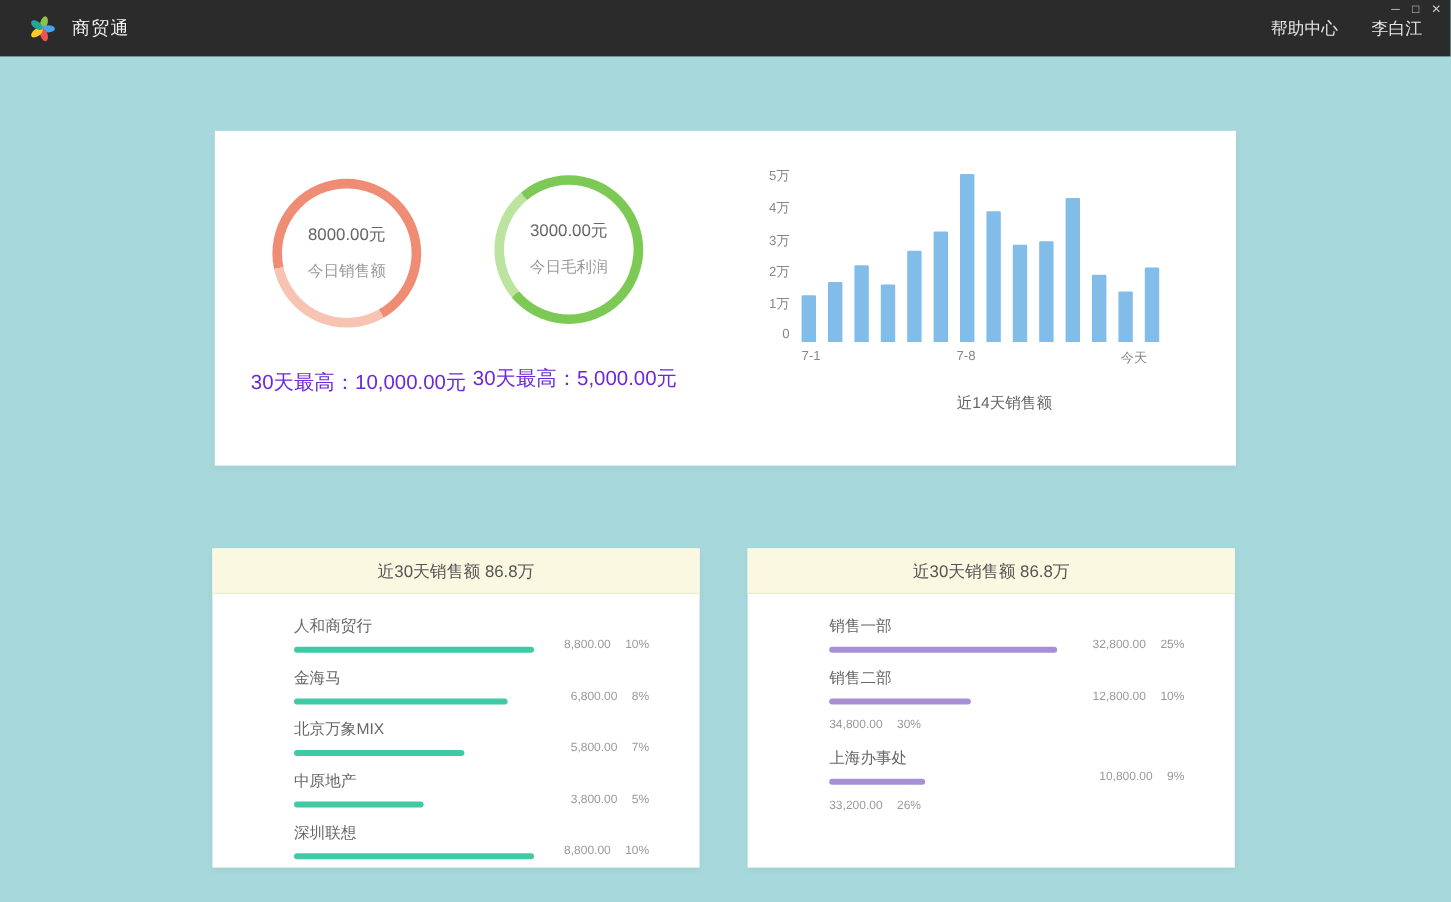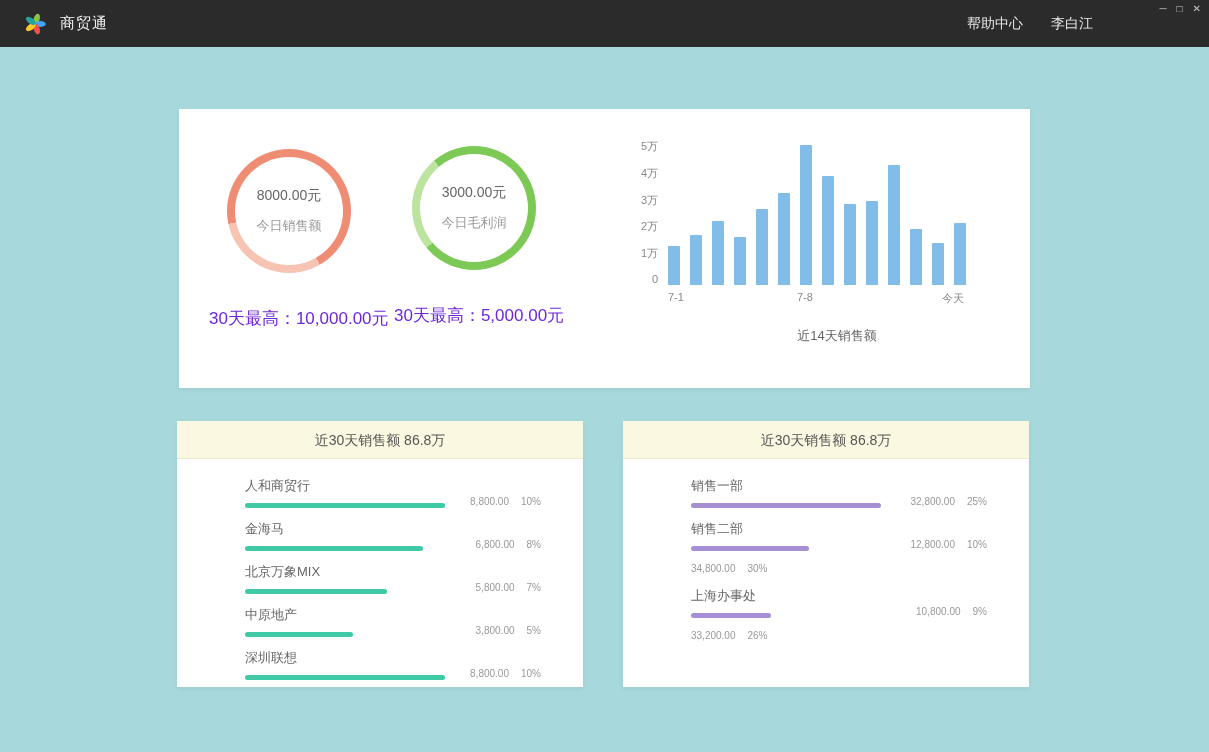--- a/index.html
+++ b/index.html
@@ -8,21 +8,21 @@
 
   .screen { position:relative; width:1209px; height:752px; background:var(--background,#a7d8db); overflow:hidden; }
 
   
   .titlebar { position:absolute; top:0; left:0; width:100%; height:47px;
               background:var(--titlebar-bg,#2b2b2b); display:flex; align-items:center;
               justify-content:space-between; padding:0 24px; }
   .titlebar-left { display:flex; align-items:center; gap:14px; }
   .logo { display:flex; align-items:center; }
   .app-title { color:#f2f2f2; font-size:15px; letter-spacing:1px; }
-  .titlebar-right { display:flex; gap:28px; margin-right:92px; }
+  .titlebar-right { display:flex; gap:28px; }
   .titlebar-right a { color:#e6e6e6; font-size:14px; text-decoration:none; cursor:pointer; }
   .win-controls { position:absolute; top:3px; right:8px; display:flex; gap:10px; }
   .win-controls span { color:#c9c9c9; font-size:10px; line-height:12px; cursor:pointer; }
 
   
   .card { position:absolute; background:#fff; box-shadow:0 2px 6px rgba(0,0,0,0.05); }
   .top-card { left:179px; top:109px; width:851px; height:279px; }
 
   
   .donut-block { position:absolute; width:160px; text-align:center; }
@@ -38,25 +38,25 @@
   
   .chart-block { position:absolute; left:455px; top:30px; width:372px; }
   .chart-area { display:flex; gap:10px; }
   .y-axis { width:24px; height:146px; display:flex; flex-direction:column;
             justify-content:space-between; align-items:flex-end; color:#888; font-size:11px; }
   .bars-wrap { position:relative; width:300px; }
   .bars { display:flex; align-items:flex-end; gap:10px; height:140px; margin-top:6px; }
   .vbar { width:12px; background:var(--bar-blue,#82bce9); border-radius:1px 1px 0 0; }
   .x-axis { position:relative; height:16px; margin-top:6px; color:#888; font-size:11px; }
   .xt { position:absolute; top:0; }
-  .xt-left { left:0; } .xt-mid { left:43%; } .xt-right { right:4px; }
+  .xt-left { left:0; } .xt-mid { left:43%; } .xt-right { right:12px; }
   .chart-caption { text-align:center; margin-top:20px; margin-left:34px; font-size:13px; color:#666; }
 
   
-  .list-card { top:421px; width:406px; height:266px; }
+  .list-card { top:457px; width:406px; height:266px; }
   .list-card.left  { left:177px; }
   .list-card.right { left:623px; }
   .card-header { height:38px; line-height:38px; text-align:center;
                  background:var(--card-header-bg,#faf8e1); color:#555; font-size:14px;
                  border-bottom:1px solid #efe9cf; }
   .rows { padding:18px 42px 0 37px;margin-left:31px; }
   .row { display:flex; justify-content:space-between; align-items:flex-end; margin-bottom:12px; }
   .row-left { width:200px; }
   .row-name { font-size:13px; color:#666; margin-bottom:8px; }
   .row-track { width:200px; height:5px; }

